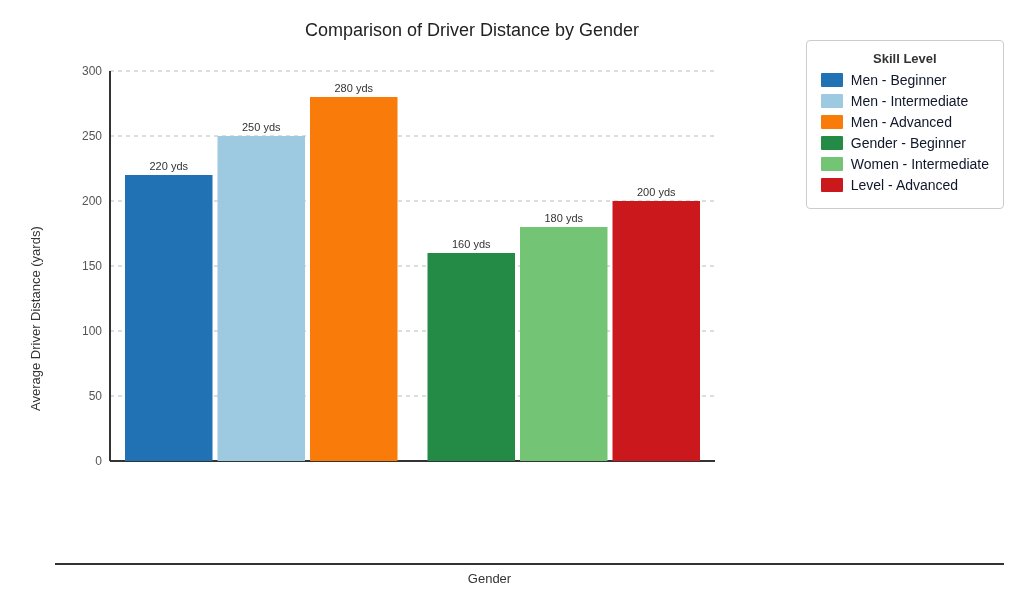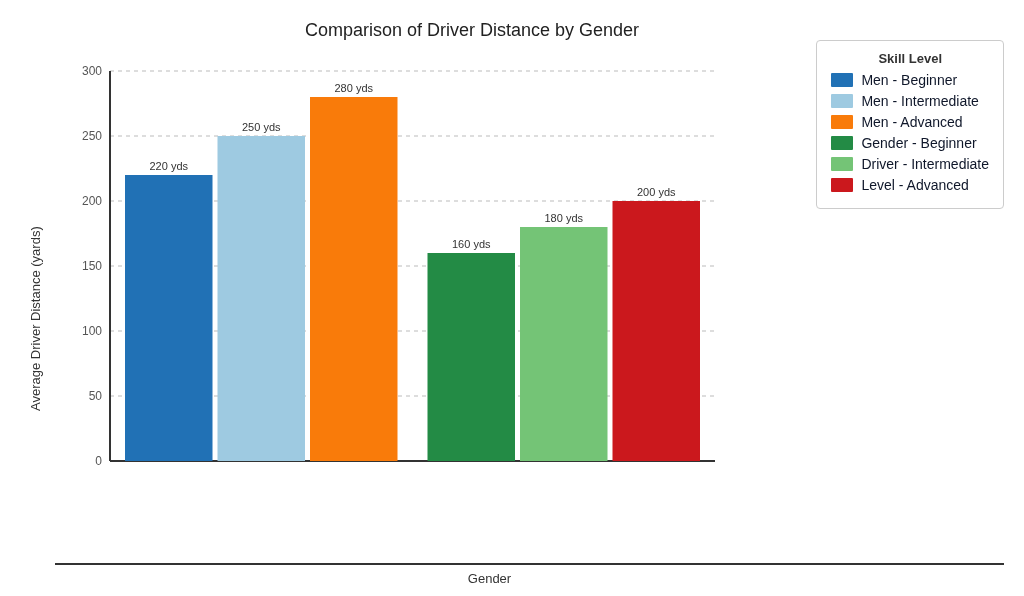--- a/index.html
+++ b/index.html
@@ -170,21 +170,21 @@
         <div class="legend-item">
           <div class="legend-color" style="background: rgb(249, 123, 10);"></div>
           <span>Men - Advanced</span>
         </div>
         <div class="legend-item">
           <div class="legend-color" style="background: rgb(35, 139, 69);"></div>
           <span>Gender - Beginner</span>
         </div>
         <div class="legend-item">
           <div class="legend-color" style="background: rgb(116, 196, 118);"></div>
-          <span>Driver - Intermediate</span>
+          <span>Women - Intermediate</span>
         </div>
         <div class="legend-item">
           <div class="legend-color" style="background: rgb(203, 24, 29);"></div>
           <span>Level - Advanced</span>
         </div>
       </div>
   </div>
 </div>
 
 </body></html>

